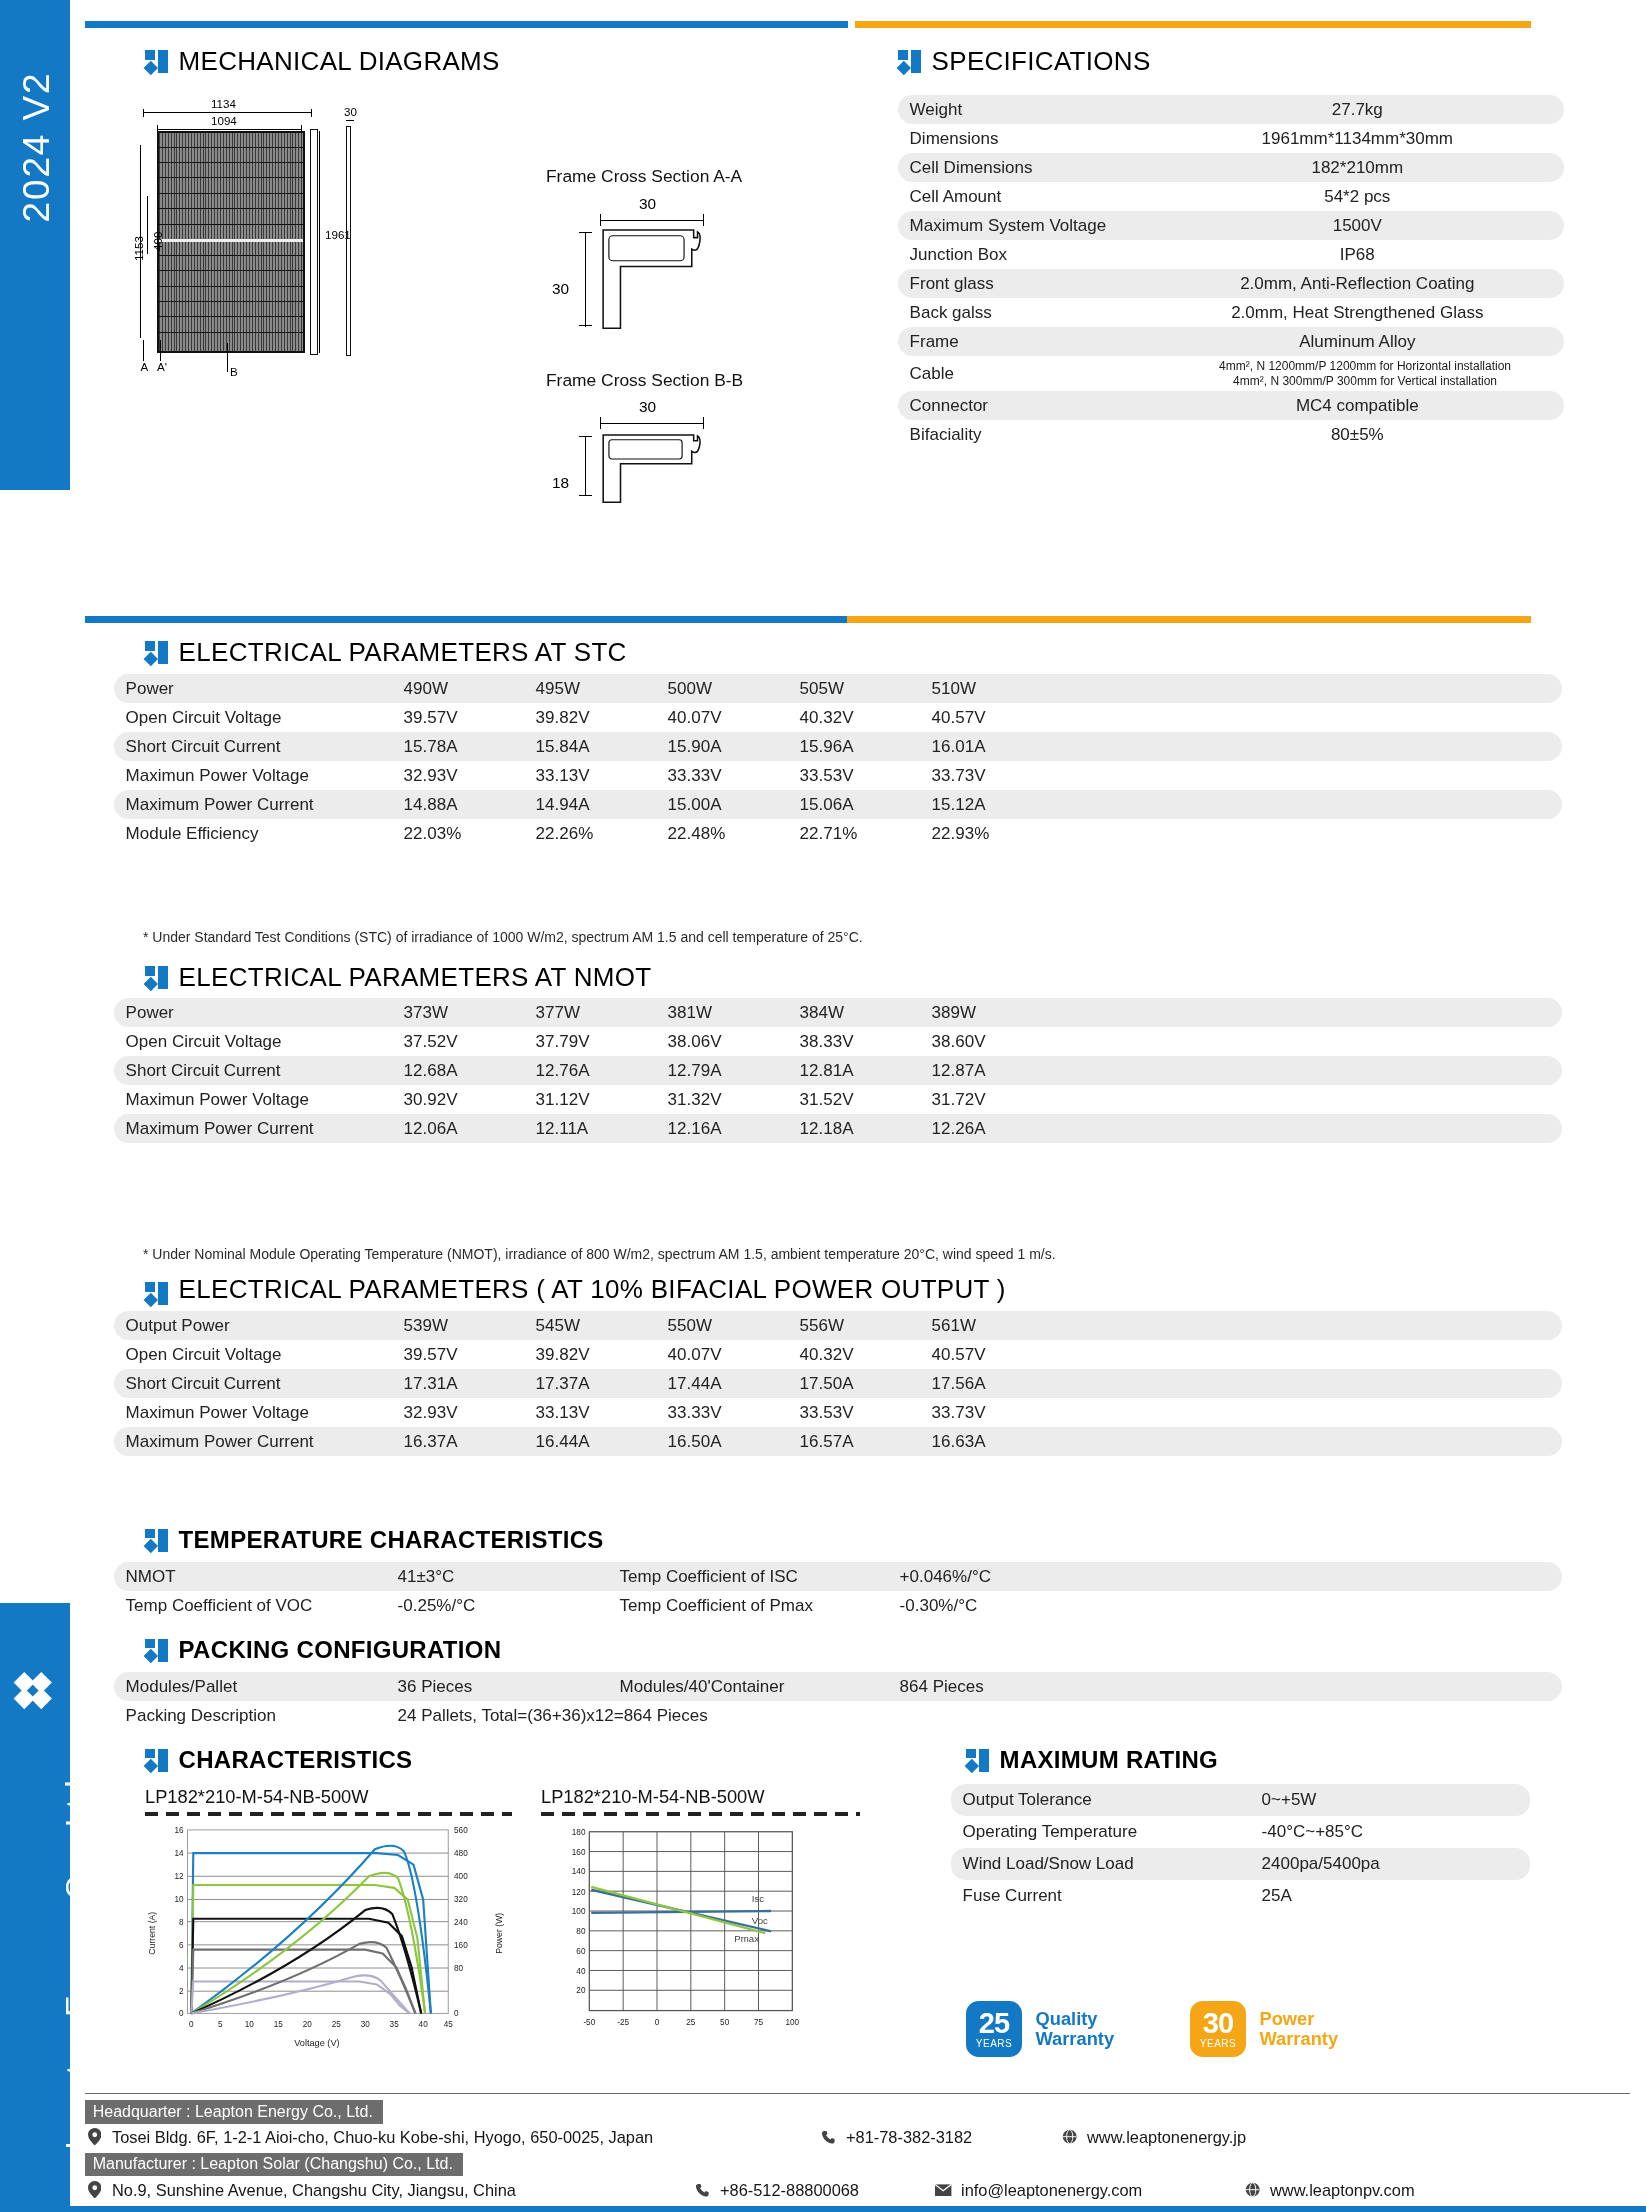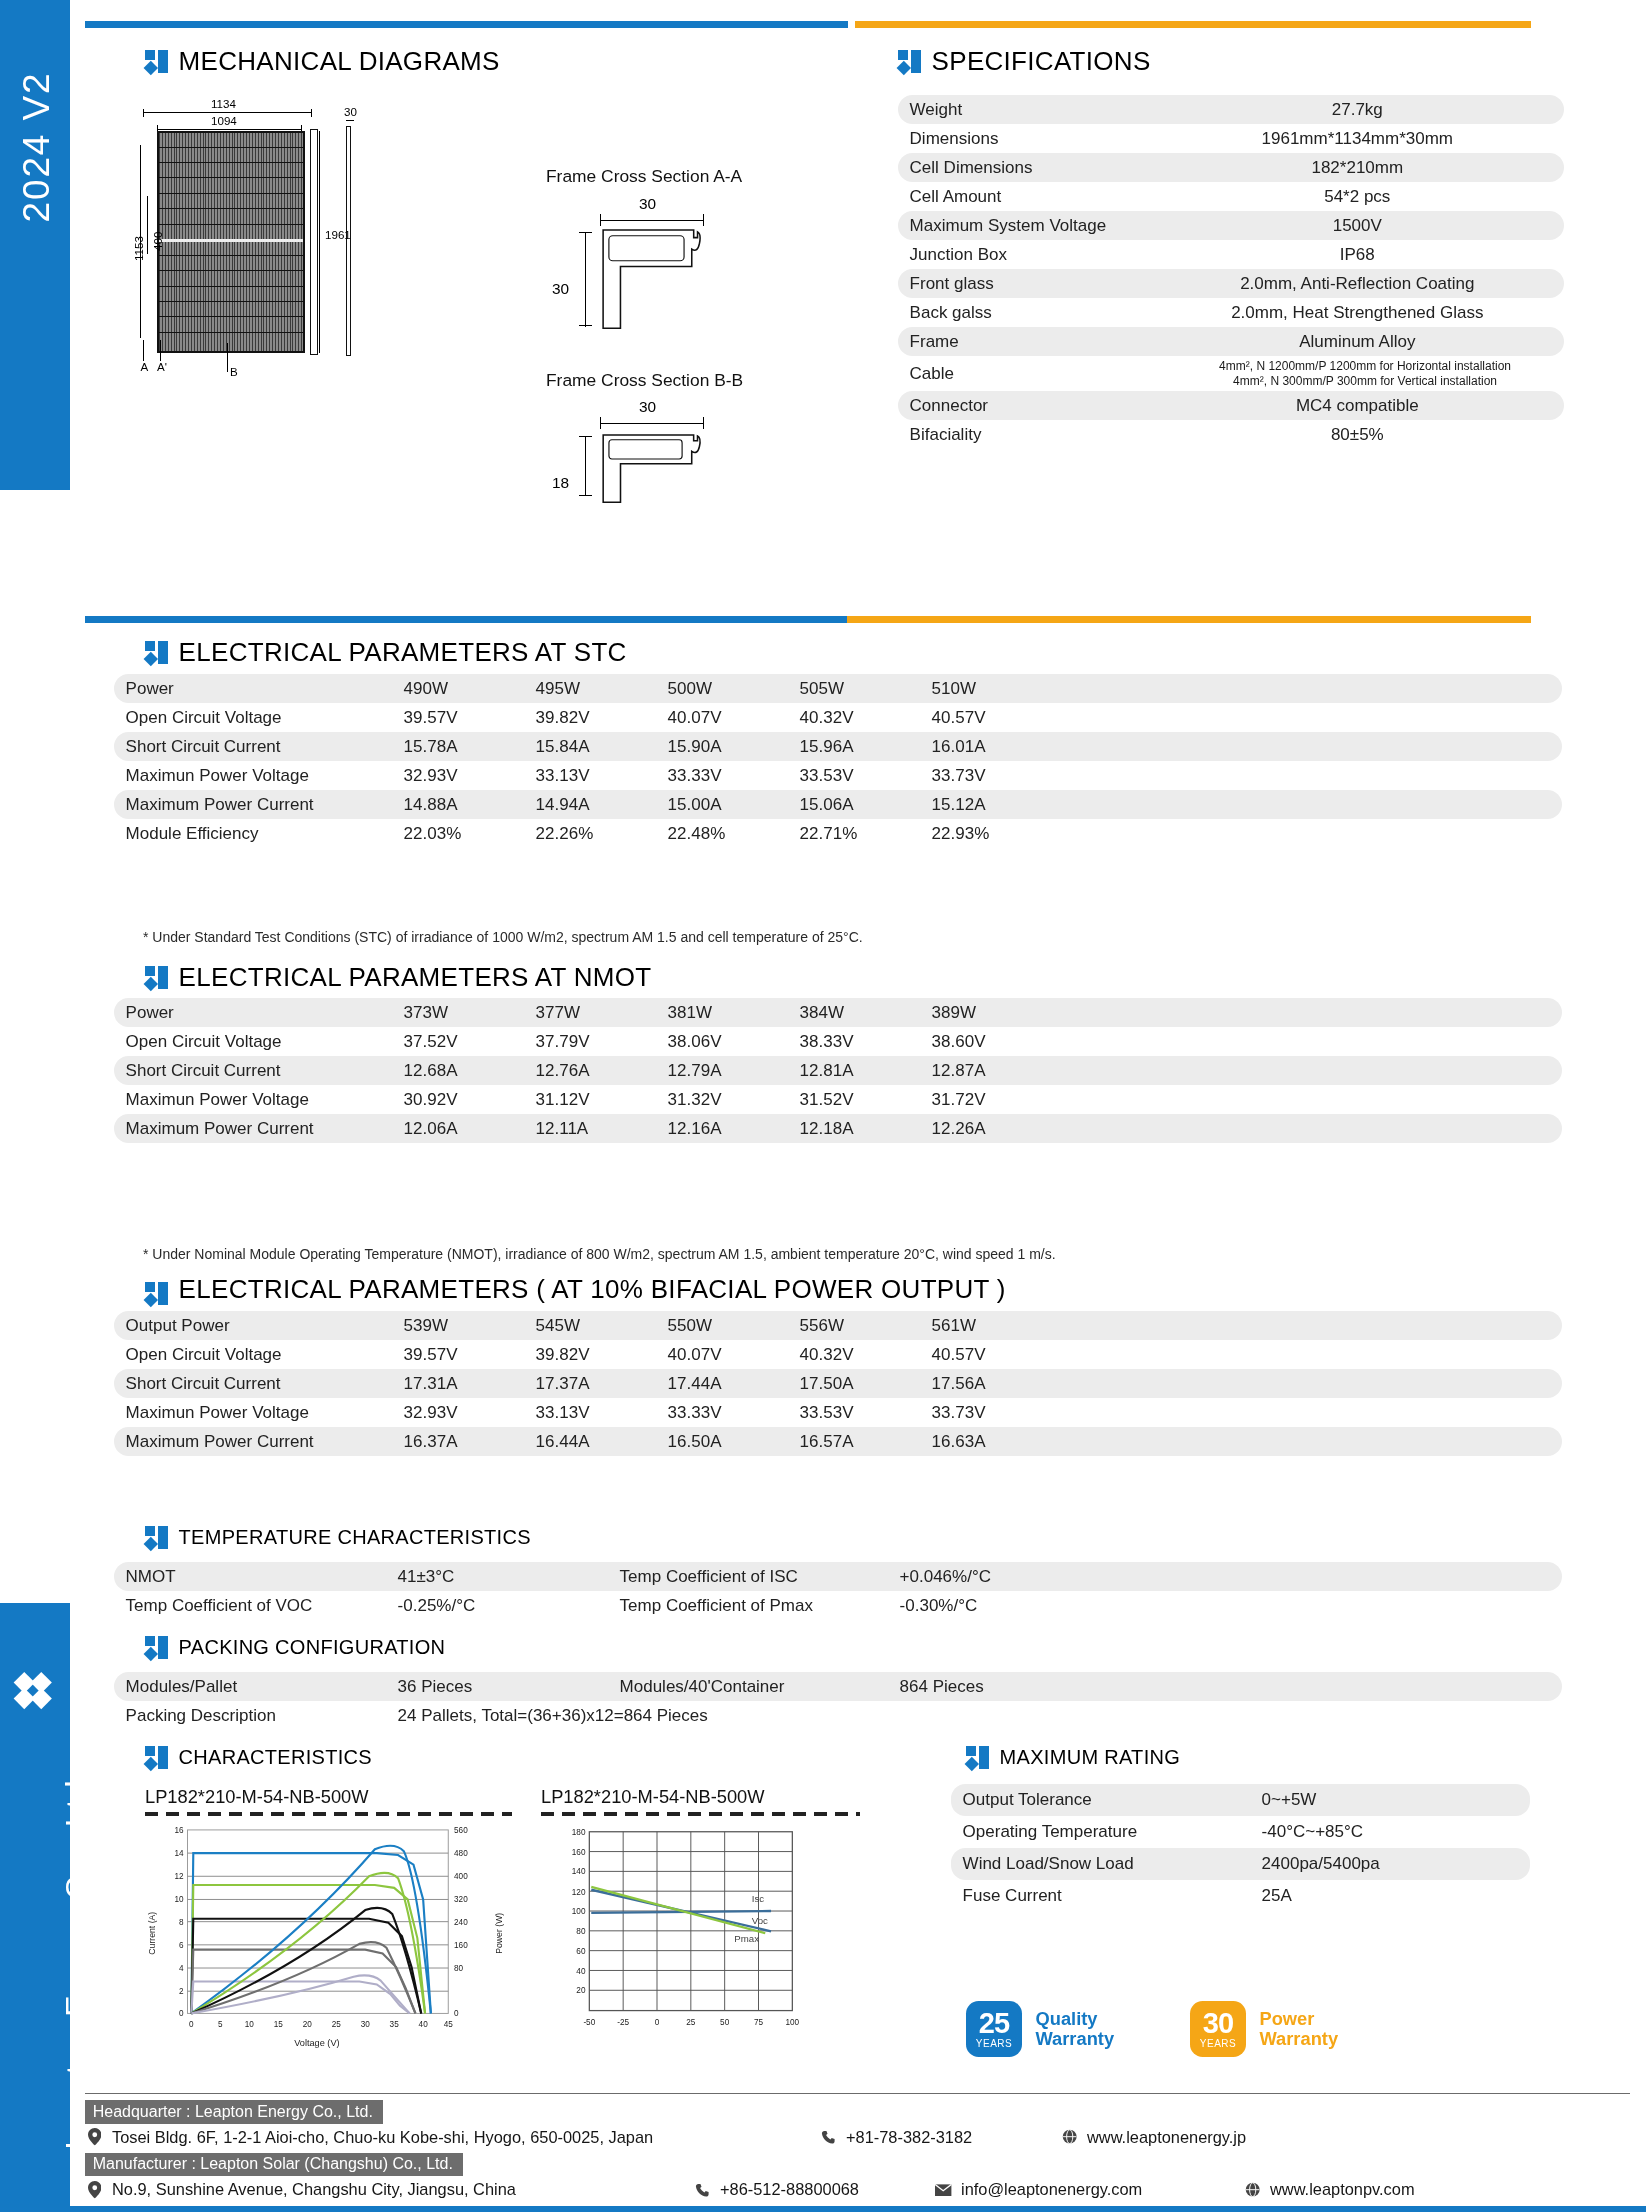--- a/index.html
+++ b/index.html
@@ -44,21 +44,21 @@
   .rule { position: absolute; height: 6.8px; display: flex; }
   .rule .b { background: #1479c4; }
   .rule .o { background: #f5a616; }
 
   
   .sec-title {
     position: absolute; display: flex; align-items: center; gap: 10.6px;
     color: #000000; font-size: 26px; font-weight: 400; letter-spacing: 0.3px;
     white-space: nowrap;
   }
-  .sec-title.small { font-size: 20px; }
+  .sec-title.small { font-size: 24px; font-weight: bold; }
   .sq-icon { position: relative; width: 23px; height: 23px; flex: 0 0 23px; }
   .sq-icon span { position: absolute; background: #1479c4; }
   .sq-icon .s1 { left: 0; top: 0; width: 9.7px; height: 9.7px; }
   .sq-icon .s2 { left: 12.6px; top: 0; width: 10.6px; height: 23px; }
   .sq-icon .s3 { left: 0; top: 11.6px; width: 11.6px; height: 11.6px; transform: rotate(45deg) scale(.85); }
 
   
   .tbl { position: absolute; }
   .trow {
     display: flex; align-items: center;
@@ -136,21 +136,21 @@
   .badge-txt { font-size: 18.3px; font-weight: bold; line-height: 1.12; }
 
   
   .footer { position: absolute; left: 85px; top: 2093px; width: 1545px; }
   .footer hr { border: 0; border-top: 1.4px solid #6b6b6b; margin: 0; }
   .fbar {
     display: inline-block; background: #6d6d6d; color: #fff;
     font-size: 16px; padding: 2.9px 9.7px 2.9px 7.7px; margin-top: 5.8px;
   }
   .frow { display: flex; align-items: center; margin-top: 3.9px; font-size: 16.4px; color: #161616; }
-  .frow .fitem { display: flex; align-items: center; gap: 7.7px; }
+  .frow .fitem { display: flex; align-items: flex-end; gap: 7.7px; }
   .ficon { width: 19.3px; height: 19.3px; flex: 0 0 19.3px; display: flex; align-items: center; justify-content: center; }
   .footer-bottom-rule { position: absolute; left: 0; top: 2206px; width: 1646px; height: 6.8px; background: #1479c4; }
 </style>
 </head>
 <body>
 
 <div class="page">
 
   <div class="left-bar-top">
     <div class="year-text">2024 V2</div>

